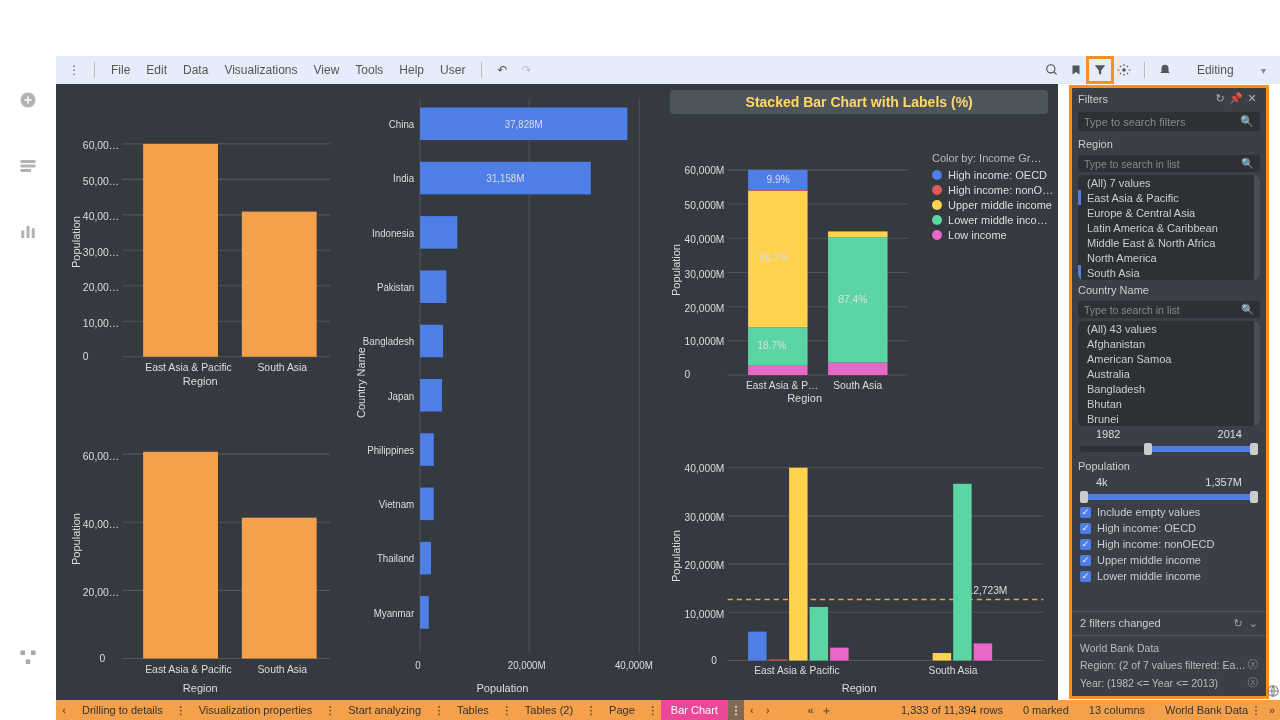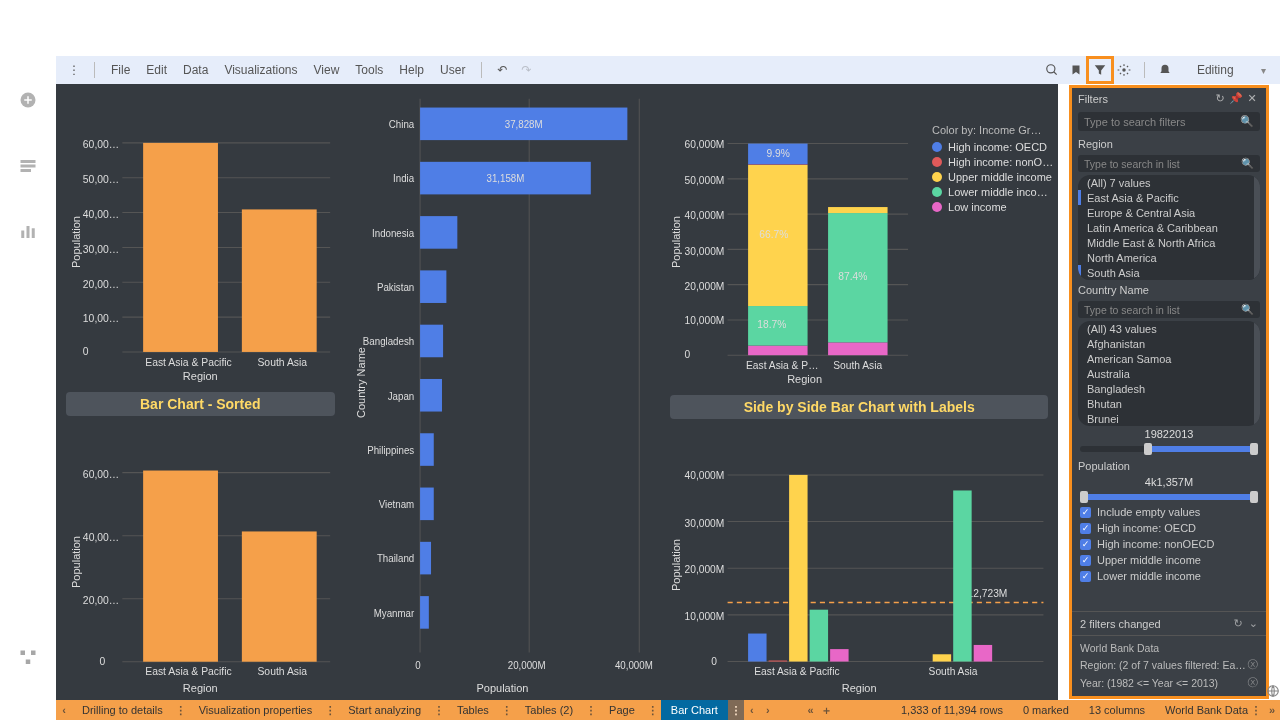--- a/index.html
+++ b/index.html
@@ -26,41 +26,41 @@
 .legend .hdr{color:#bbb;margin-bottom:4px;line-height:1.2}
 .legend .row{display:flex;align-items:center;gap:6px;margin-bottom:3px;white-space:nowrap;overflow:hidden;text-overflow:ellipsis}
 .legend .sw{width:10px;height:10px;border-radius:50%;flex-shrink:0}
 .filters{position:absolute;right:14px;top:88px;bottom:24px;width:194px;background:#3b4046;color:#ccc;outline:3px solid #f88f1e;outline-offset:0;overflow:hidden;font-size:11px;display:flex;flex-direction:column}
 .filters .hdr{display:flex;align-items:center;padding:4px 6px;background:#3b4046;color:#ccc}
 .filters .hdr .sp{flex:1}
 .filters .hdr .ic{width:16px;text-align:center;cursor:pointer;opacity:.8}
 .filters .search{display:flex;align-items:center;background:#2d3136;margin:3px 6px;border-radius:3px;padding:3px 6px;color:#888}
 .filters .search span:first-child{flex:1}
 .filters .sect{padding:4px 6px 2px 6px;color:#ccc;background:#3b4046}
-.filters .list{margin:0 6px;background:#2d3136;border-radius:12px;max-height:110px;overflow:hidden;position:relative}
+.filters .list{margin:0 6px;background:#2d3136;border-radius:6px;max-height:110px;overflow:hidden;position:relative}
 .filters .list::after{content:"";position:absolute;right:0;top:0;bottom:0;width:6px;background:#4a4f56}
 .filters .list .li{padding:1.5px 6px;color:#ccc;border-left:3px solid transparent;white-space:nowrap}
 .filters .list .li.sel{border-left-color:#4f7ee6;background:#2d3136}
 .filters .subsearch{display:flex;align-items:center;background:#2d3136;margin:3px 6px 3px 6px;border-radius:3px;padding:2px 6px;color:#888;font-size:10.5px}
 .filters .subsearch span:first-child{flex:1}
-.filters .range{display:flex;justify-content:center;padding:2px 8px;color:#ddd}
+.filters .range{display:flex;justify-content:space-between;padding:2px 24px;color:#ddd}
 .filters .slider{margin:4px 8px;height:6px;background:#2d3136;border-radius:3px;position:relative}
 .filters .slider .track{position:absolute;height:100%;background:#4f7ee6;border-radius:3px}
 .filters .slider .h{position:absolute;width:8px;height:12px;background:#ccc;border-radius:2px;top:-3px}
 .filters .chk{display:flex;align-items:center;gap:6px;padding:2px 8px}
 .filters .chk .box{width:11px;height:11px;background:#4f7ee6;border-radius:2px;display:inline-flex;align-items:center;justify-content:center;color:#fff;font-size:9px}
 .filters .footer{margin-top:auto}
-.filters .changed{border-top:1px solid #555;padding:5px 8px;display:flex;align-items:center;color:#ccc}
+.filters .changed{border-top:1px solid #555;padding:5px 8px;display:flex;align-items:flex-start;color:#ccc}
 .filters .changed .sp{flex:1}
 .filters .info{padding:4px 8px;color:#bbb;font-size:10.5px;border-top:1px solid #555}
 .filters .info .row{display:flex;align-items:center;padding:2px 0}
 .filters .info .row span:first-child{flex:1;overflow:hidden;text-overflow:ellipsis;white-space:nowrap}
 .status{position:absolute;left:56px;right:0;bottom:0;height:20px;background:#f5a04a;display:flex;align-items:center;font-size:11px;color:#333}
 .status .tab{padding:0 10px;height:100%;display:flex;align-items:center;cursor:pointer}
-.status .tab.on{background:#0369a1;color:#fff}
+.status .tab.on{background:#ec4899;color:#fff}
 .status .chev{width:16px;height:16px;display:inline-flex;align-items:center;justify-content:center;font-weight:bold;opacity:.7;cursor:pointer}
 .status .sep2{flex:.4}
 svg text{font-size:10px;fill:#ddd}
 svg .grid{stroke:#555;stroke-width:1}
 svg .bar-o{fill:#f5a04a}
 svg .bar-b{fill:#4f7ee6}
 svg .bar-y{fill:#ffd34d}
 svg .bar-g{fill:#5bd6a2}
 svg .bar-p{fill:#e867c7}
 svg .bar-r{fill:#e05a5a}
@@ -172,21 +172,20 @@
             <rect class="bar-o" x="80" y="52" width="72" height="198"></rect>
             <rect class="bar-o" x="175" y="115" width="72" height="135"></rect>
             <text x="82" y="263">East Asia &amp; Pacific</text>
             <text x="190" y="263">South Asia</text>
           </svg>
           <span class="axis-label y" style="left:10px;top:180px">Population</span>
           <span class="axis-label" style="left:50%;bottom:2px;transform:translateX(-50%)">Region</span>
         </div>
       </div>
       <div class="panel">
-        <div class="title">Bar Chart - Sorted</div>
         <div class="plot">
           <svg width="100%" height="100%" viewBox="0 0 270 265" preserveAspectRatio="none">
             <line class="grid" x1="60" x2="260" y1="232" y2="232"></line>
             <line class="grid" x1="60" x2="260" y1="172" y2="172"></line>
             <line class="grid" x1="60" x2="260" y1="112" y2="112"></line>
             <line class="grid" x1="60" x2="260" y1="52" y2="52"></line>
             <text x="38" y="235">0</text>
               <text x="22" y="177">20,00…</text>
               <text x="22" y="117">40,00…</text>
               <text x="22" y="57">60,00…</text>
@@ -237,20 +236,21 @@
               <text x="275" y="535">40,000M</text>
           </svg>
           <span class="axis-label y" style="left:8px;top:330px">Country Name</span>
           <span class="axis-label" style="left:50%;bottom:2px;transform:translateX(-50%)">Population</span>
         </div>
       </div>
     </div>
 
     <div class="col" style="flex:1.25">
       <div class="panel">
+        <div class="title">Stacked Bar Chart with Labels (%)</div>
         <div class="plot">
           <svg width="100%" height="100%" viewBox="0 0 380 280" preserveAspectRatio="none">
             <g>
               <line class="grid" x1="62" x2="238" y1="250" y2="250"></line>
               <line class="grid" x1="62" x2="238" y1="217" y2="217"></line>
               <line class="grid" x1="62" x2="238" y1="184" y2="184"></line>
               <line class="grid" x1="62" x2="238" y1="151" y2="151"></line>
               <line class="grid" x1="62" x2="238" y1="118" y2="118"></line>
               <line class="grid" x1="62" x2="238" y1="85" y2="85"></line>
               <line class="grid" x1="62" x2="238" y1="52" y2="52"></line>
@@ -303,21 +303,20 @@
                 </div>
                 <div class="row">
                   <span class="sw" style="background:#e867c7"></span>
                   <span>Low income</span>
                 </div>
               </div>
           </div>
         </div>
       </div>
       <div class="panel">
-        <div class="title">Side by Side Bar Chart with Labels</div>
         <div class="plot">
           <svg width="100%" height="100%" viewBox="0 0 380 265" preserveAspectRatio="none">
             <line class="grid" x1="62" x2="370" y1="232" y2="232"></line>
             <line class="grid" x1="62" x2="370" y1="187" y2="187"></line>
             <line class="grid" x1="62" x2="370" y1="142" y2="142"></line>
             <line class="grid" x1="62" x2="370" y1="97" y2="97"></line>
             <line class="grid" x1="62" x2="370" y1="52" y2="52"></line>
             <text x="46" y="235">0</text>
               <text x="20" y="192">10,000M</text>
               <text x="20" y="147">20,000M</text>
@@ -383,21 +382,21 @@
         <div class="li">Afghanistan</div>
         <div class="li">American Samoa</div>
         <div class="li">Australia</div>
         <div class="li">Bangladesh</div>
         <div class="li">Bhutan</div>
         <div class="li">Brunei</div>
       </div>
 
     <div class="range">
         <span>1982</span>
-        <span>2013</span>
+        <span>2014</span>
       </div>
     <div class="slider">
         <div class="track" style="left:38%;right:2%"></div>
         <div class="h" style="left:36%"></div>
         <div class="h" style="right:0"></div>
       </div>
 
     <div class="sect">Population</div>
     <div class="range">
         <span>4k</span>

